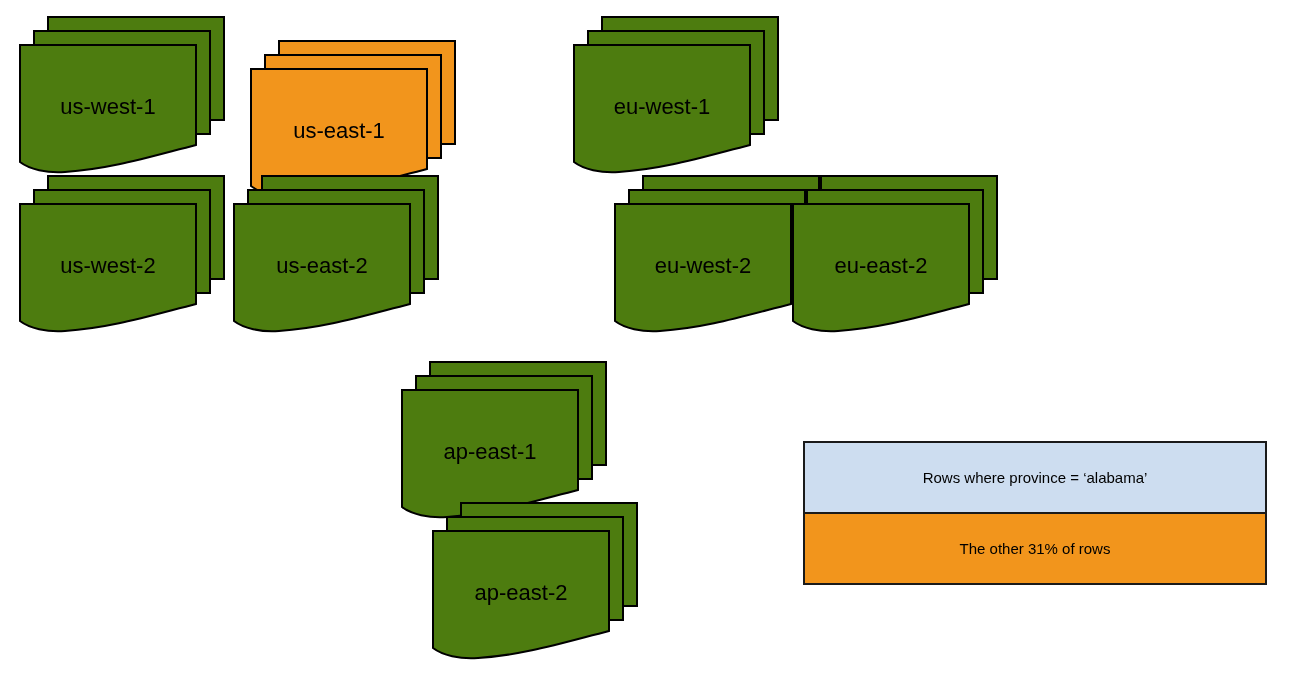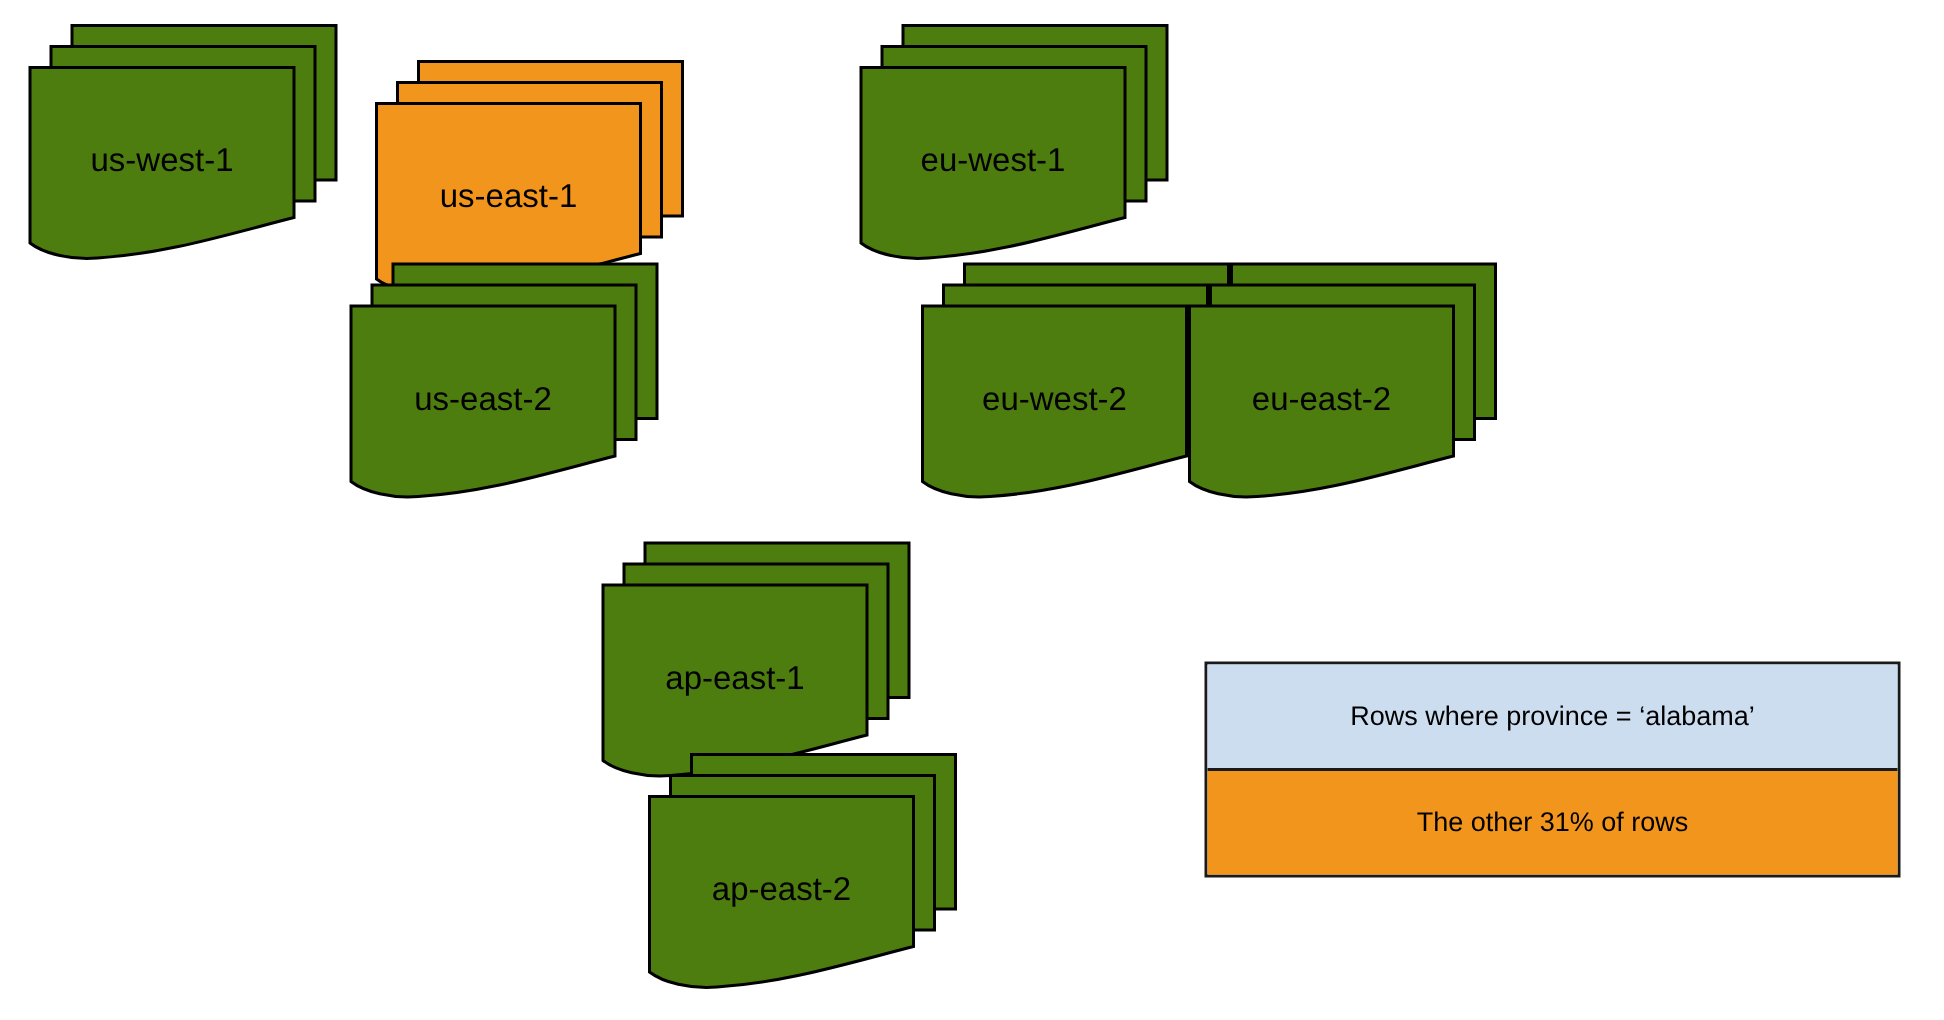--- a/index.html
+++ b/index.html
@@ -36,21 +36,21 @@
     left: 803px;
     top: 441px;
     width: 460px;
     border: 2px solid #1a1a1a;
   }
   .legend-row {
     height: 69px;
     display: flex;
     align-items: center;
     justify-content: center;
-    font-size: 18px;
+    font-size: 15px;
     color: #000000;
   }
   .legend-row-blue {
     background: #cdddf0;
     border-bottom: 2px solid #1a1a1a;
   }
   .legend-row-orange {
     background: #f2951c;
   }
   .defs-holder { position: absolute; width: 0; height: 0; }
@@ -85,20 +85,26 @@
   </div>
 
   <div class="stack stack-blue" style="left:573px; top:16px;border-radius:10px;">
     <svg viewBox="0 0 206 158" width="206" height="158">
       <use href="#doc-stack-shape"></use>
       <text x="89" y="98" text-anchor="middle">eu-west-1</text>
     </svg>
   </div>
 
 
+  <div class="stack stack-blue" style="left:19px; top:175px;">
+    <svg viewBox="0 0 206 158" width="206" height="158">
+      <use href="#doc-stack-shape"></use>
+      <text x="89" y="98" text-anchor="middle">us-west-2</text>
+    </svg>
+  </div>
 
   <div class="stack stack-blue" style="left:233px; top:175px;">
     <svg viewBox="0 0 206 158" width="206" height="158">
       <use href="#doc-stack-shape"></use>
       <text x="89" y="98" text-anchor="middle">us-east-2</text>
     </svg>
   </div>
 
   <div class="stack stack-blue" style="left:573px; top:175px;padding-left:41px;">
     <svg viewBox="0 0 206 158" width="206" height="158">

